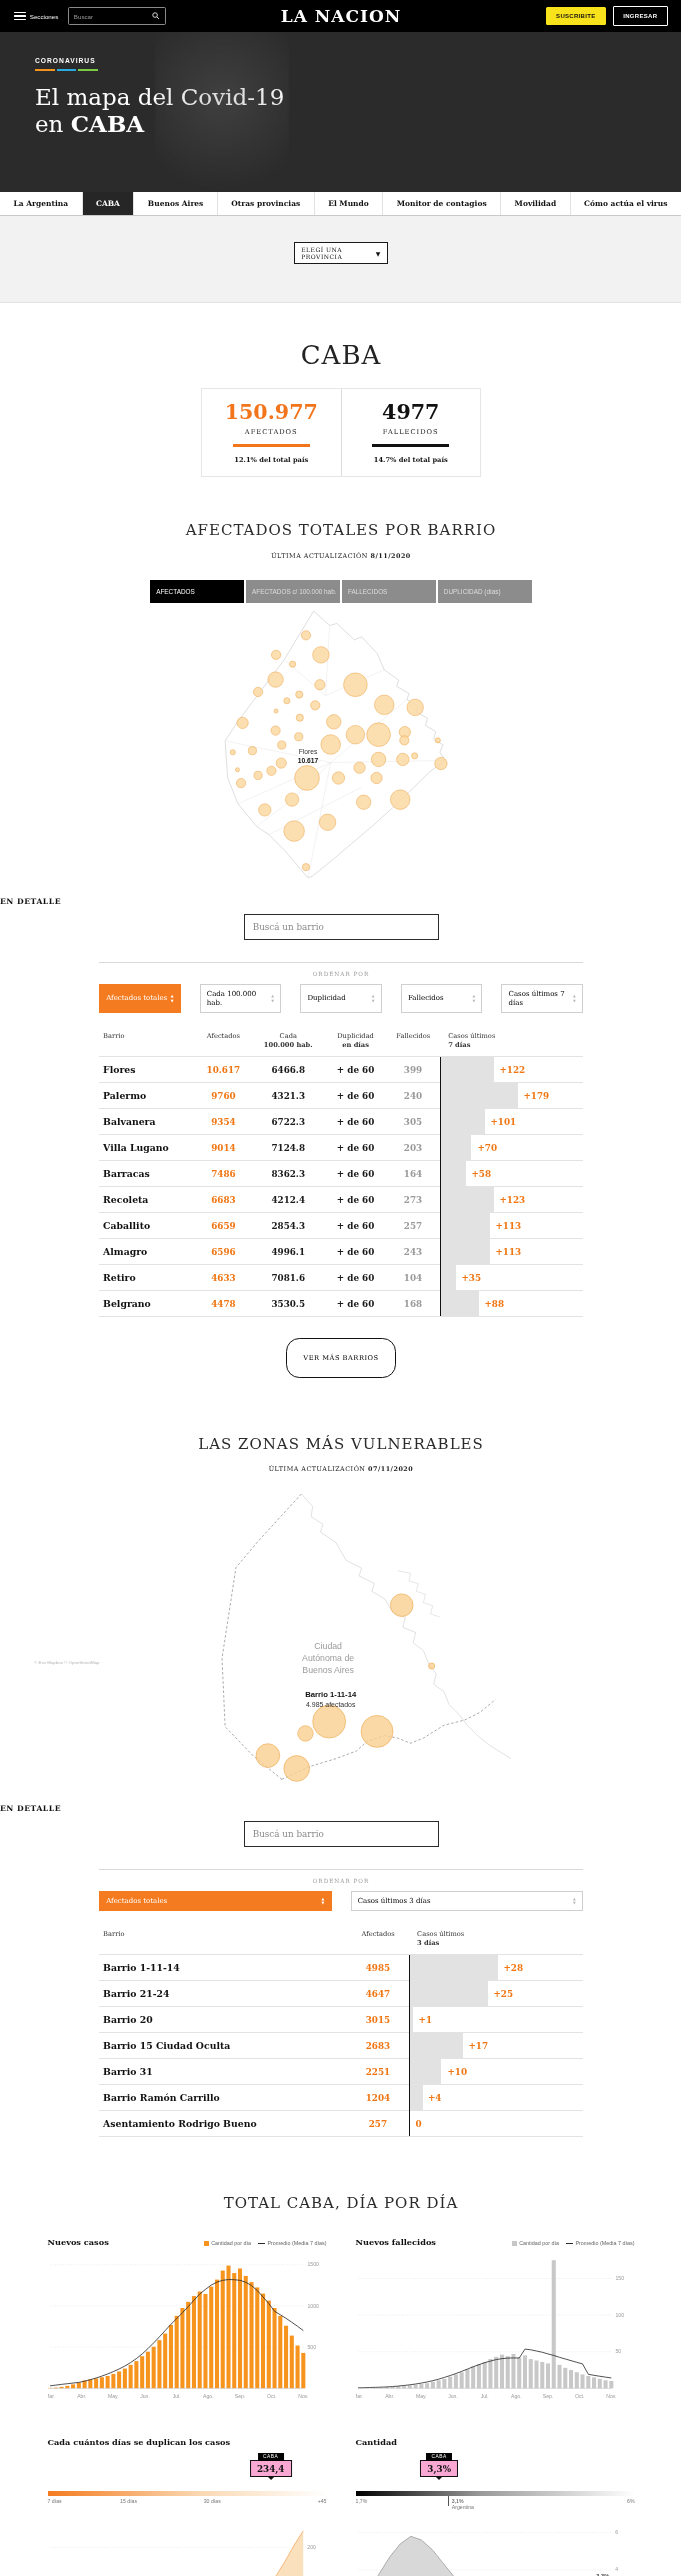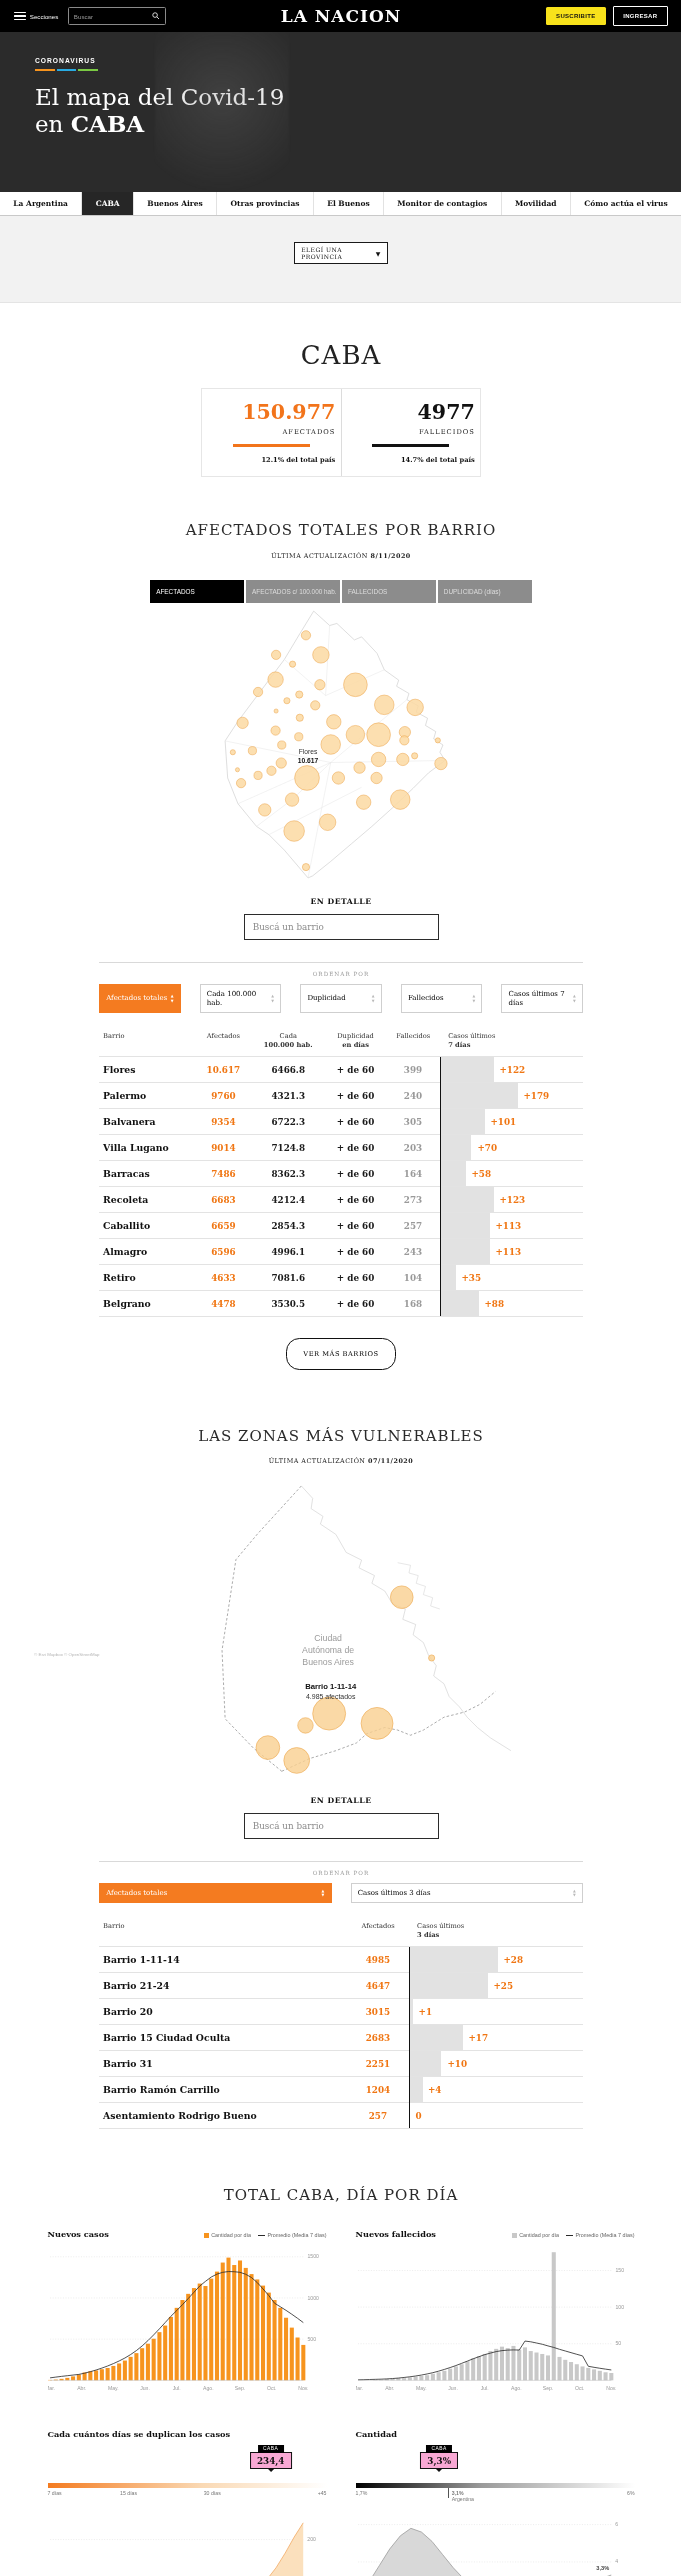--- a/index.html
+++ b/index.html
@@ -27,37 +27,37 @@
   .nav-tabs{display:flex;background:#fff;border-bottom:0.5px solid #c9c9c9}
   .nav-tab{flex:1 1 auto;text-align:center;padding:7.2px 5.2px;font-family:"DejaVu Serif",serif;font-weight:700;font-size:7.5px;border-right:0.5px solid #e2e2e2;cursor:pointer;white-space:nowrap}
   .nav-tab.active{background:#262626;color:#fff}
   
   .prov-band{background:#f2f2f2;height:86px;border-bottom:0.5px solid #e4e4e4;display:flex;justify-content:center;align-items:flex-start}
   .prov-select{margin-top:26px;width:94px;height:21.6px;border:1px solid #1a1a1a;background:#fff;display:flex;align-items:center;justify-content:space-between;padding:0 6.2px;box-sizing:border-box;font-size:6px;letter-spacing:0.5px;cursor:pointer;font-family:"DejaVu Serif",serif}
   
   .content{padding-bottom:36px}
   .caba-title{margin-top:37px;text-align:center;font-family:"DejaVu Serif",serif;font-weight:400;font-size:26px;letter-spacing:1px;color:#222}
   .stats-box{width:278px;margin:17.5px auto 0;border:0.5px solid #e6e6e6;display:flex}
-  .stat{flex:1;text-align:right;padding:11.3px 5.2px 12.4px}
+  .stat{flex:1;text-align:center;padding:11.3px 5.2px 12.4px}
   .stat+.stat{border-left:0.5px solid #dcdcdc}
   .stat .num{font-family:"DejaVu Serif",serif;font-weight:700;font-size:20.6px}
   .stat .num.orange{color:#f2741b}
   .stat .lbl{font-size:6.7px;letter-spacing:1px;color:#222;margin-top:4.1px;font-family:"DejaVu Serif",serif}
   .stat .rule{width:77px;height:2.1px;margin:8.2px auto 9.3px}
   .stat .pct{font-size:6.7px;font-weight:700;font-family:"DejaVu Serif",serif}
   .sec-title{margin-top:44px;text-align:center;font-family:"DejaVu Serif",serif;font-weight:400;font-size:15px;letter-spacing:1px;color:#2a2a2a}
   .sec-sub{margin-top:6.7px;text-align:center;font-size:6.4px;letter-spacing:0.5px;color:#222;font-family:"DejaVu Serif",serif}
   .sec-sub b{font-weight:700}
   .map-tabs{width:382px;margin:20.6px auto 0;display:flex;gap:1.5px}
   .map-tab{flex:1;background:#8c8c8c;color:#dedede;font-size:6.4px;padding:7.7px 6.2px;box-sizing:border-box;cursor:pointer;white-space:nowrap;overflow:hidden}
   .map-tab.active{background:#000;color:#fff}
   .map-wrap{width:392px;margin:5.2px auto 0;position:relative}
   .map-attr{position:absolute;left:-111px;bottom:124px;font-size:4.4px;color:#b5b5b5}
   svg text{font-family:"Liberation Sans",sans-serif}
-  .detail-title{margin-top:14.4px;text-align:center;font-family:"DejaVu Serif",serif;font-weight:700;font-size:7.7px;letter-spacing:0.5px}
+  .detail-title{margin-top:14.4px;font-family:"DejaVu Serif",serif;font-weight:700;font-size:7.7px;letter-spacing:0.5px}
   .search-input{display:block;width:195px;height:26px;margin:8.2px auto 0;border:1px solid #2b2b2b;font-family:"DejaVu Serif",serif;font-size:8.8px;color:#555;padding:0 8.2px;box-sizing:border-box}
   .search-input::placeholder{color:#8a8a8a}
   .order-divider{width:484px;margin:21.6px auto 0;border-top:0.5px solid #d9d9d9}
   .order-label{margin-top:8.2px;text-align:center;font-size:5.7px;letter-spacing:1px;color:#9b9b9b;font-family:"DejaVu Serif",serif}
   .sort-row{width:484px;margin:7.2px auto 0;display:flex;gap:19px}
   .sort-btn{flex:1;border:0.5px solid #cfcfcf;background:#fff;display:flex;align-items:center;justify-content:space-between;padding:4.6px 6.2px;cursor:pointer;font-family:"DejaVu Serif",serif;font-size:7px;line-height:1.25;text-align:left}
   .sort-btn .arrows{display:flex;flex-direction:column;font-size:3.6px;color:#b9b9b9;line-height:1.2}
   .sort-btn.active{background:#f47b20;border-color:#f47b20;color:#fff}
   .sort-btn.active .arrows{color:#fff}
   
@@ -67,21 +67,21 @@
   .tbl th .l2{display:block;font-weight:700}
   .tbl td{padding:0 4.1px;height:25px;border-top:0.5px solid #e3e3e3;font-family:"DejaVu Serif",serif;font-size:8.8px}
   .tbl tr:last-child td{border-bottom:0.5px solid #e3e3e3}
   .tbl td.name{font-weight:700;font-size:9.3px}
   .tbl td.orange{color:#f07613;font-weight:700}
   .tbl td.dark{font-weight:700;color:#1a1a1a}
   .tbl td.gray{color:#9a9a9a;font-weight:700}
   .tbl td.barcell{border-left:1px solid #111;position:relative;padding:0}
   .barcell .bar{position:absolute;left:0;top:0;bottom:0;background:#e2e2e2}
   .barcell .val{position:relative;color:#f07613;font-weight:700;padding-left:4.1px}
-  .more-btn{display:block;margin:20.6px auto 0;width:110px;height:32px;border:0.8px solid #111;border-radius:13.4px;background:#fff;font-family:"DejaVu Serif",serif;font-size:6.7px;letter-spacing:0.5px;cursor:pointer}
+  .more-btn{display:block;margin:20.6px auto 0;width:110px;height:40px;border:0.8px solid #111;border-radius:13.4px;background:#fff;font-family:"DejaVu Serif",serif;font-size:6.7px;letter-spacing:0.5px;cursor:pointer}
   
   .charts-band{width:587px;margin:0 auto}
   .charts-row{display:flex;gap:29px;margin-top:25px}
   .chart-col{flex:1;min-width:0}
   .chart-head{display:flex;align-items:baseline;justify-content:space-between}
   .chart-title{font-family:"DejaVu Serif",serif;font-weight:700;font-size:8.2px}
   .legend{display:flex;gap:7.2px;align-items:center;font-size:5.4px;color:#666}
   .legend .sw{display:inline-block;width:4.6px;height:4.6px;margin-right:2.1px;vertical-align:-0.5px}
   .legend .ln{display:inline-block;width:7.2px;height:1px;background:#2b2b2b;margin-right:2.1px;vertical-align:1.5px}
   .scale-wrap{position:relative;margin-top:44px}
@@ -130,21 +130,21 @@
     </div>
   <h1><span>El mapa del Covid-19</span><br>
     <span>en </span><span class="bold">CABA</span></h1>
 </section>
 
 <nav class="nav-tabs" id="nav-tabs">
     <div class="nav-tab">La Argentina</div>
     <div class="nav-tab active">CABA</div>
     <div class="nav-tab">Buenos Aires</div>
     <div class="nav-tab">Otras provincias</div>
-    <div class="nav-tab">El Buenos</div>
+    <div class="nav-tab">El Mundo</div>
     <div class="nav-tab">Monitor de contagios</div>
     <div class="nav-tab">Movilidad</div>
     <div class="nav-tab">Cómo actúa el virus</div>
   </nav>
 
 <div class="prov-band">
   <div class="prov-select">
     <span>ELEGÍ UNA PROVINCIA</span>
     <span>▼</span>
   </div>

